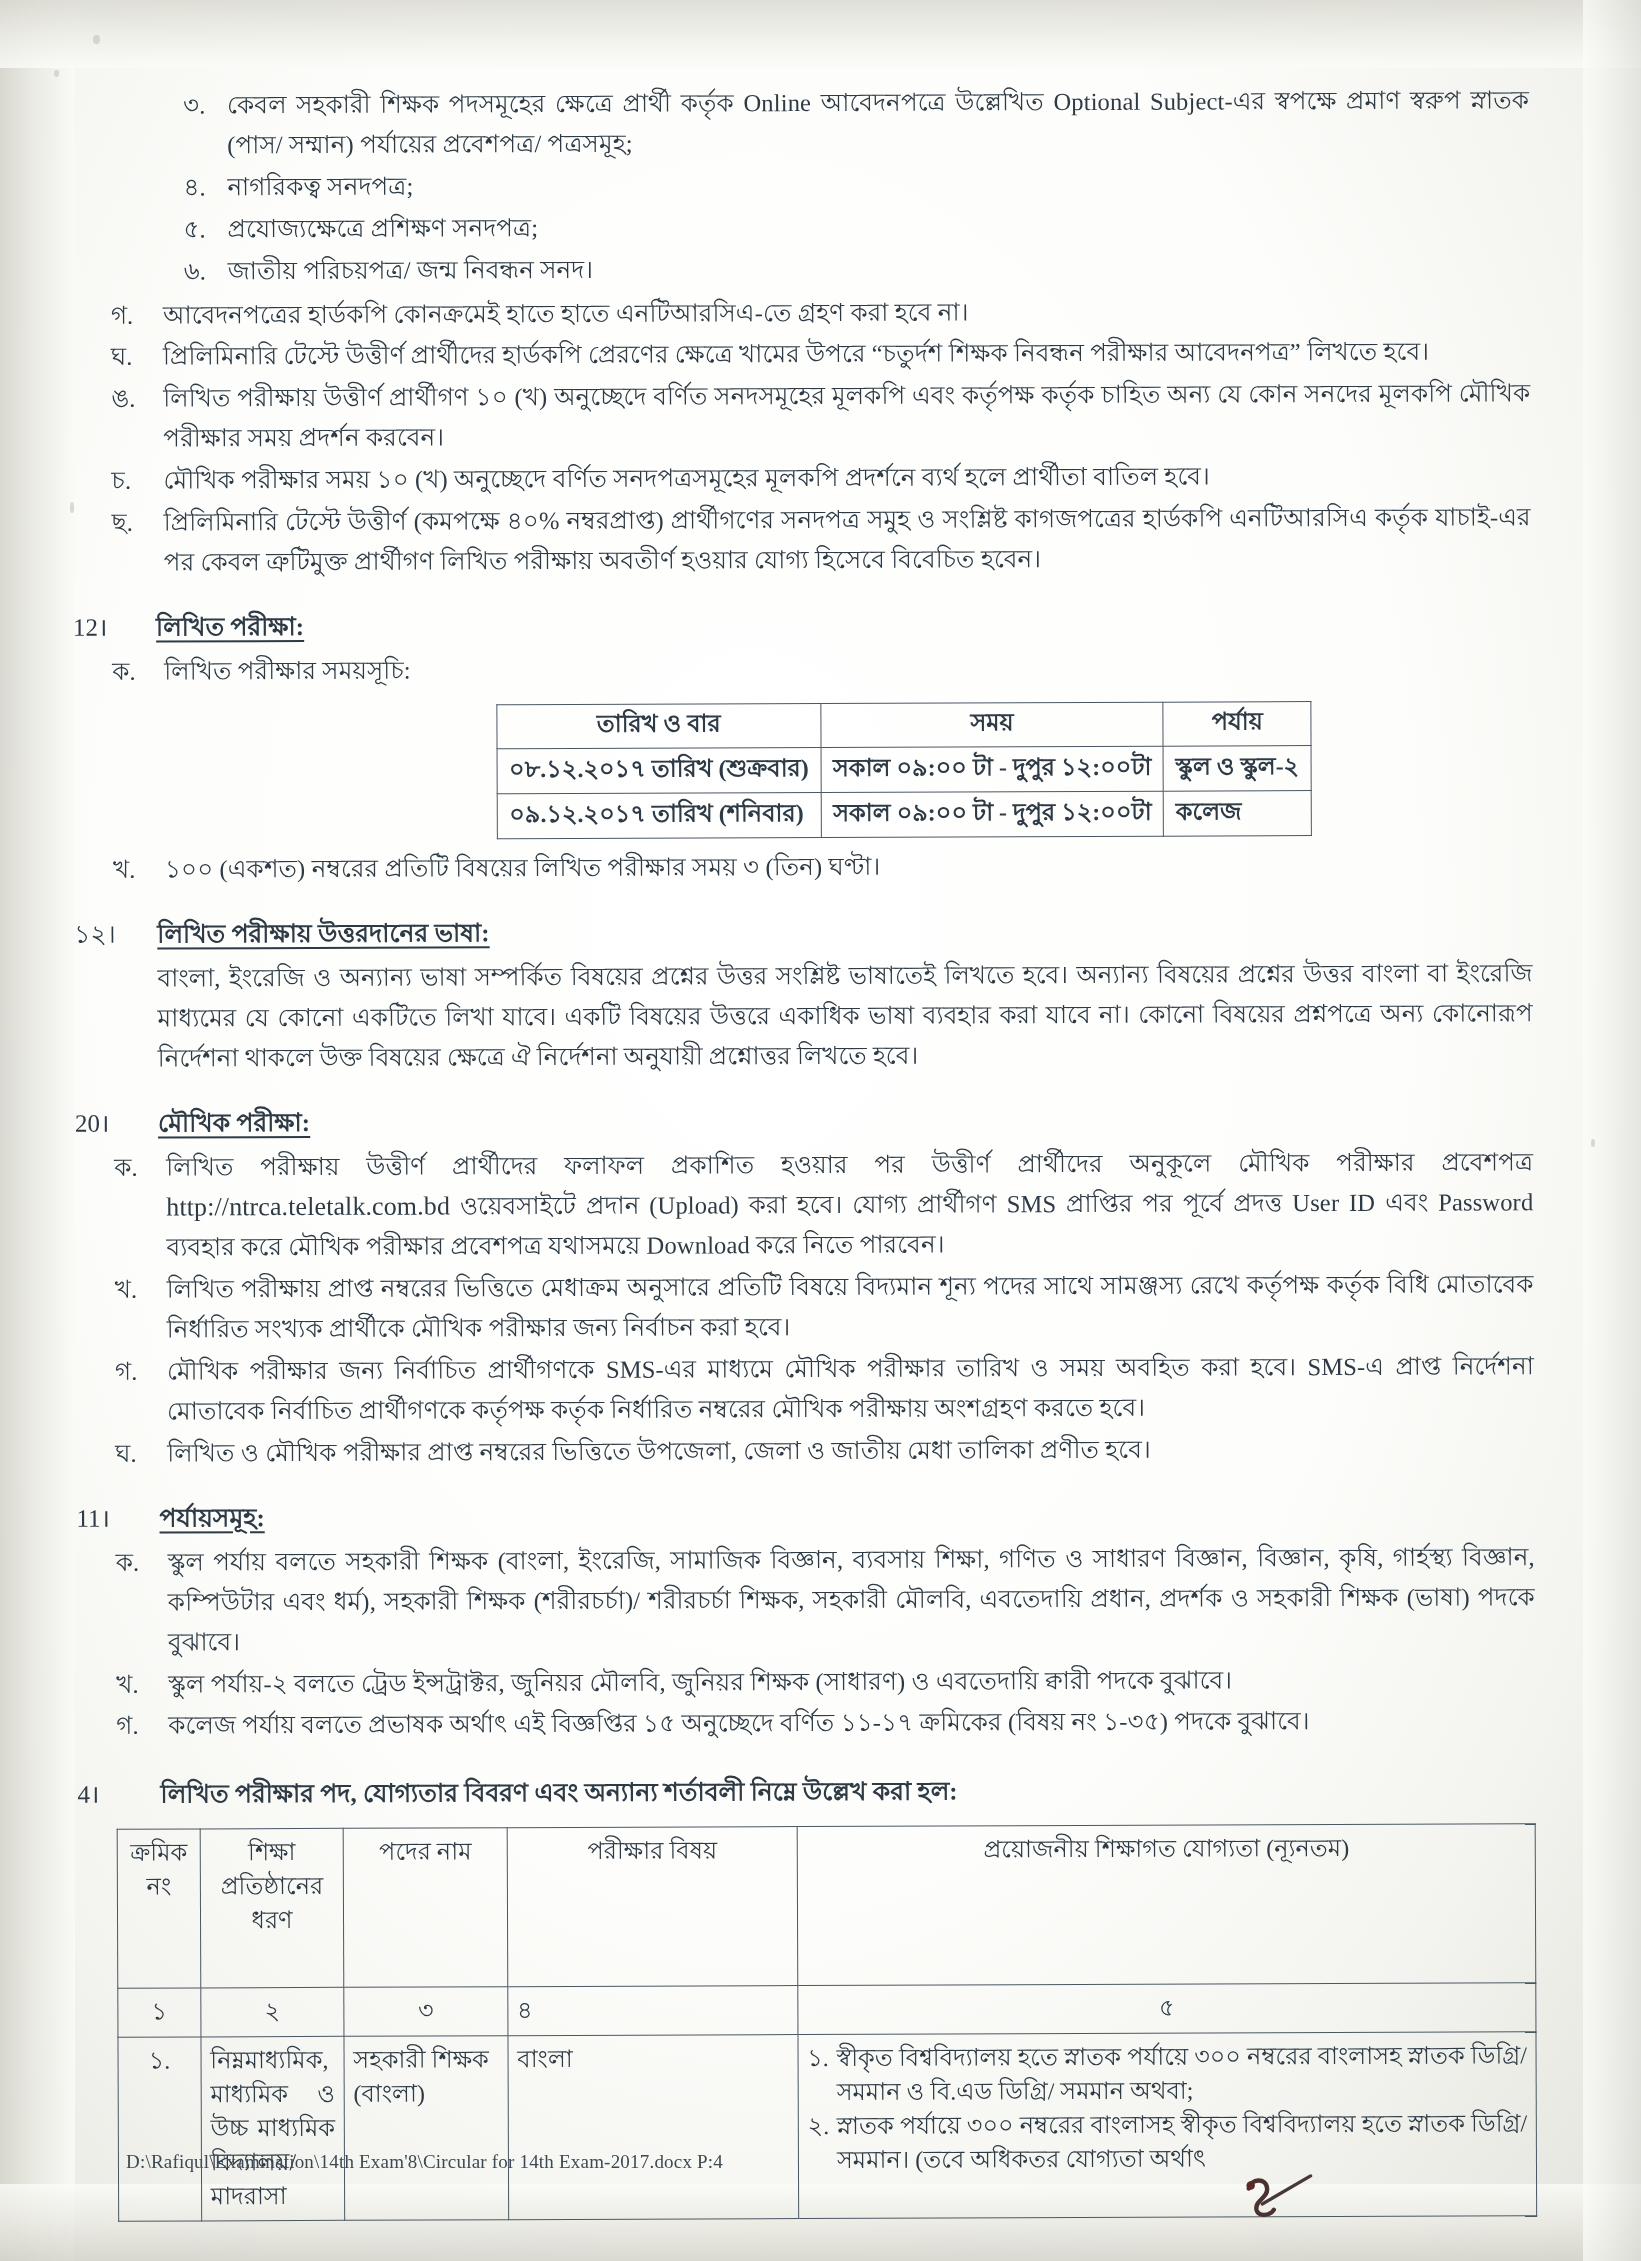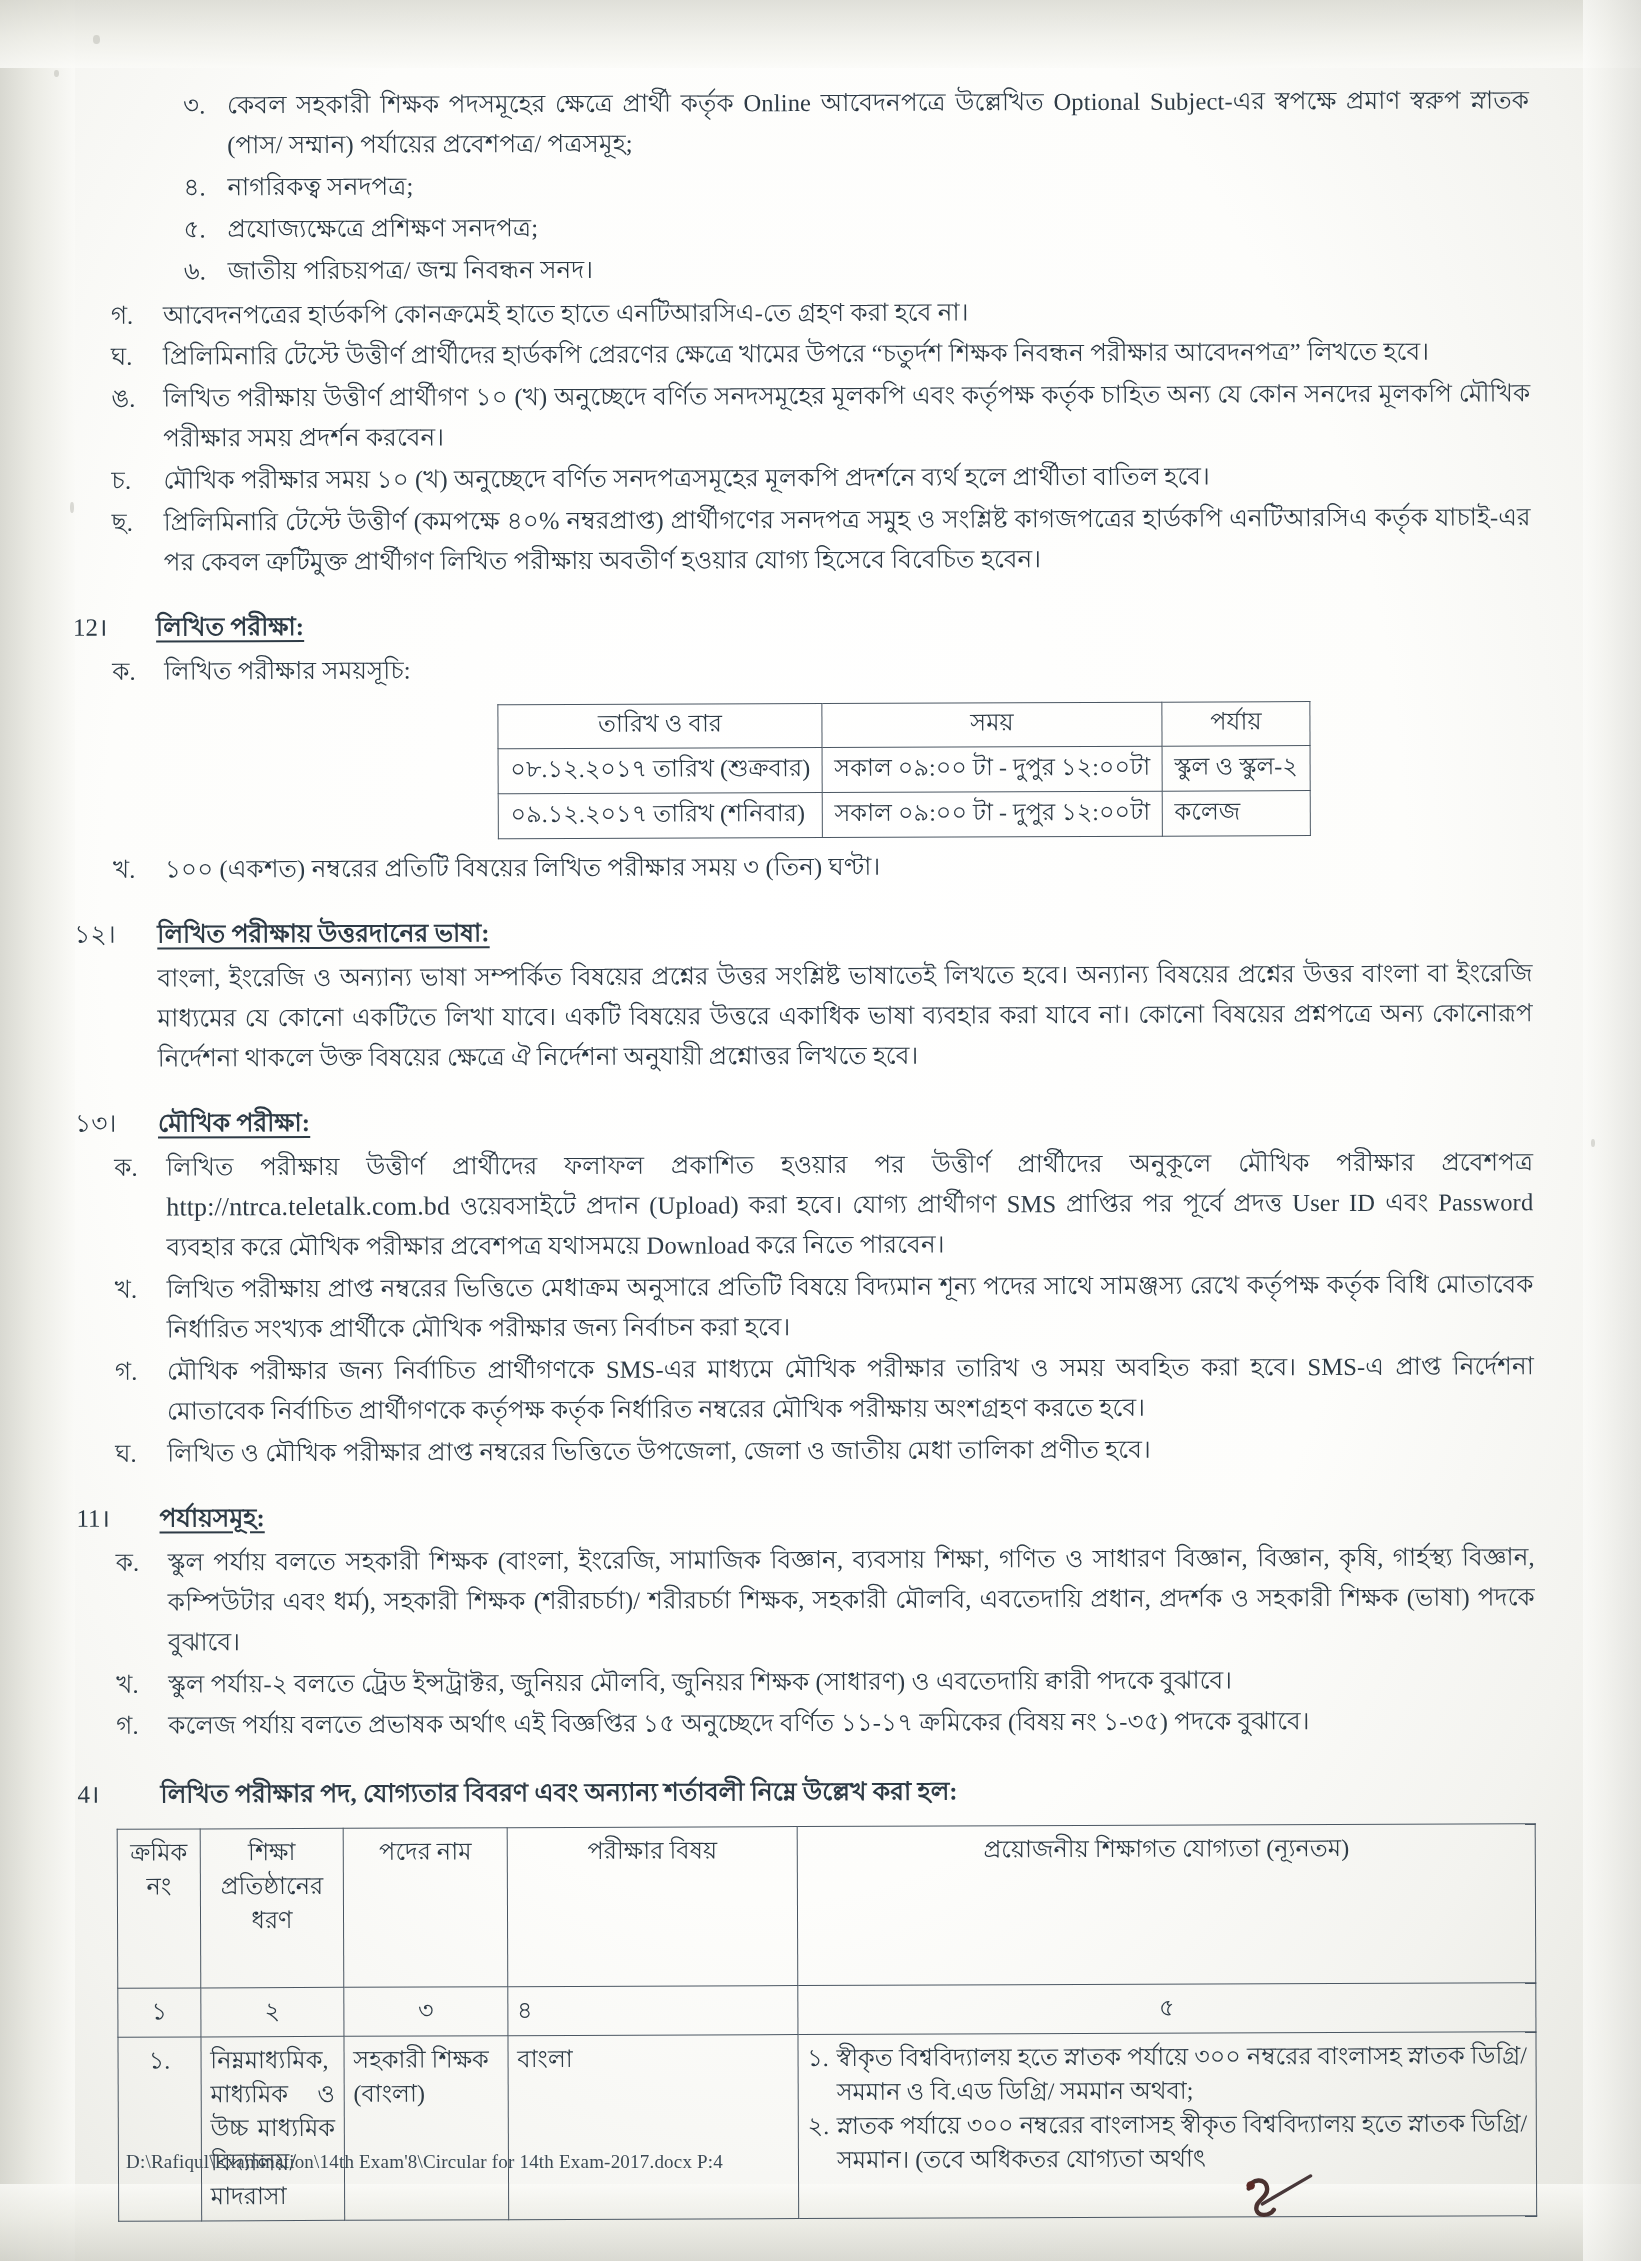--- a/index.html
+++ b/index.html
@@ -96,21 +96,21 @@
   
   .sched-wrap{margin:13.5px 0 9.7px 0;display:flex;justify-content:center;}
   table.sched{
     border-collapse:collapse;
     margin-left:164px;
     font-size:24px;
   }
   table.sched td, table.sched th{
     border:1.5px solid #4b5763;
     padding:3.9px 11.6px 6.8px 11.6px;
-    font-weight:normal;
+    font-weight:bold;
     white-space:nowrap;
     line-height:33px;
   }
   table.sched th{text-align:center;}
 
   
   table.qual{
     border-collapse:collapse;
     width:1419px;
     margin-top:13.5px;
@@ -248,21 +248,21 @@
     <span class="body-text bn" style="text-align:left;">১০০ (একশত) নম্বরের প্রতিটি বিষয়ের লিখিত পরীক্ষার সময় ৩ (তিন) ঘণ্টা।</span>
   </div>
 
   <div class="section">
     <span class="num bn">১২।</span>
     <span class="title bn">লিখিত পরীক্ষায় উত্তরদানের ভাষা:</span>
   </div>
   <div class="block bn">বাংলা, ইংরেজি ও অন্যান্য ভাষা সম্পর্কিত বিষয়ের প্রশ্নের উত্তর সংশ্লিষ্ট ভাষাতেই লিখতে হবে। অন্যান্য বিষয়ের প্রশ্নের উত্তর বাংলা বা ইংরেজি মাধ্যমের যে কোনো একটিতে লিখা যাবে। একটি বিষয়ের উত্তরে একাধিক ভাষা ব্যবহার করা যাবে না। কোনো বিষয়ের প্রশ্নপত্রে অন্য কোনোরূপ নির্দেশনা থাকলে উক্ত বিষয়ের ক্ষেত্রে ঐ নির্দেশনা অনুযায়ী প্রশ্নোত্তর লিখতে হবে।</div>
 
   <div class="section">
-    <span class="num bn">১৩।</span>
+    <span class="num bn">20।</span>
     <span class="title bn">মৌখিক পরীক্ষা:</span>
   </div>
 
   <div class="para lvl2" style="margin-top:1.9px;">
     <span class="marker bn">ক.</span>
     <span class="body-text bn"><span>লিখিত পরীক্ষায় উত্তীর্ণ প্রার্থীদের ফলাফল প্রকাশিত হওয়ার পর উত্তীর্ণ প্রার্থীদের অনুকূলে মৌখিক পরীক্ষার প্রবেশপত্র</span> <span class="big-eng">http://ntrca.teletalk.com.bd</span><span> ওয়েবসাইটে প্রদান (Upload) করা হবে। যোগ্য প্রার্থীগণ SMS প্রাপ্তির পর পূর্বে প্রদত্ত User ID এবং Password ব্যবহার করে মৌখিক পরীক্ষার প্রবেশপত্র যথাসময়ে Download করে নিতে পারবেন।</span></span>
   </div>
 
   <div class="para lvl2">
     <span class="marker bn">খ.</span>

